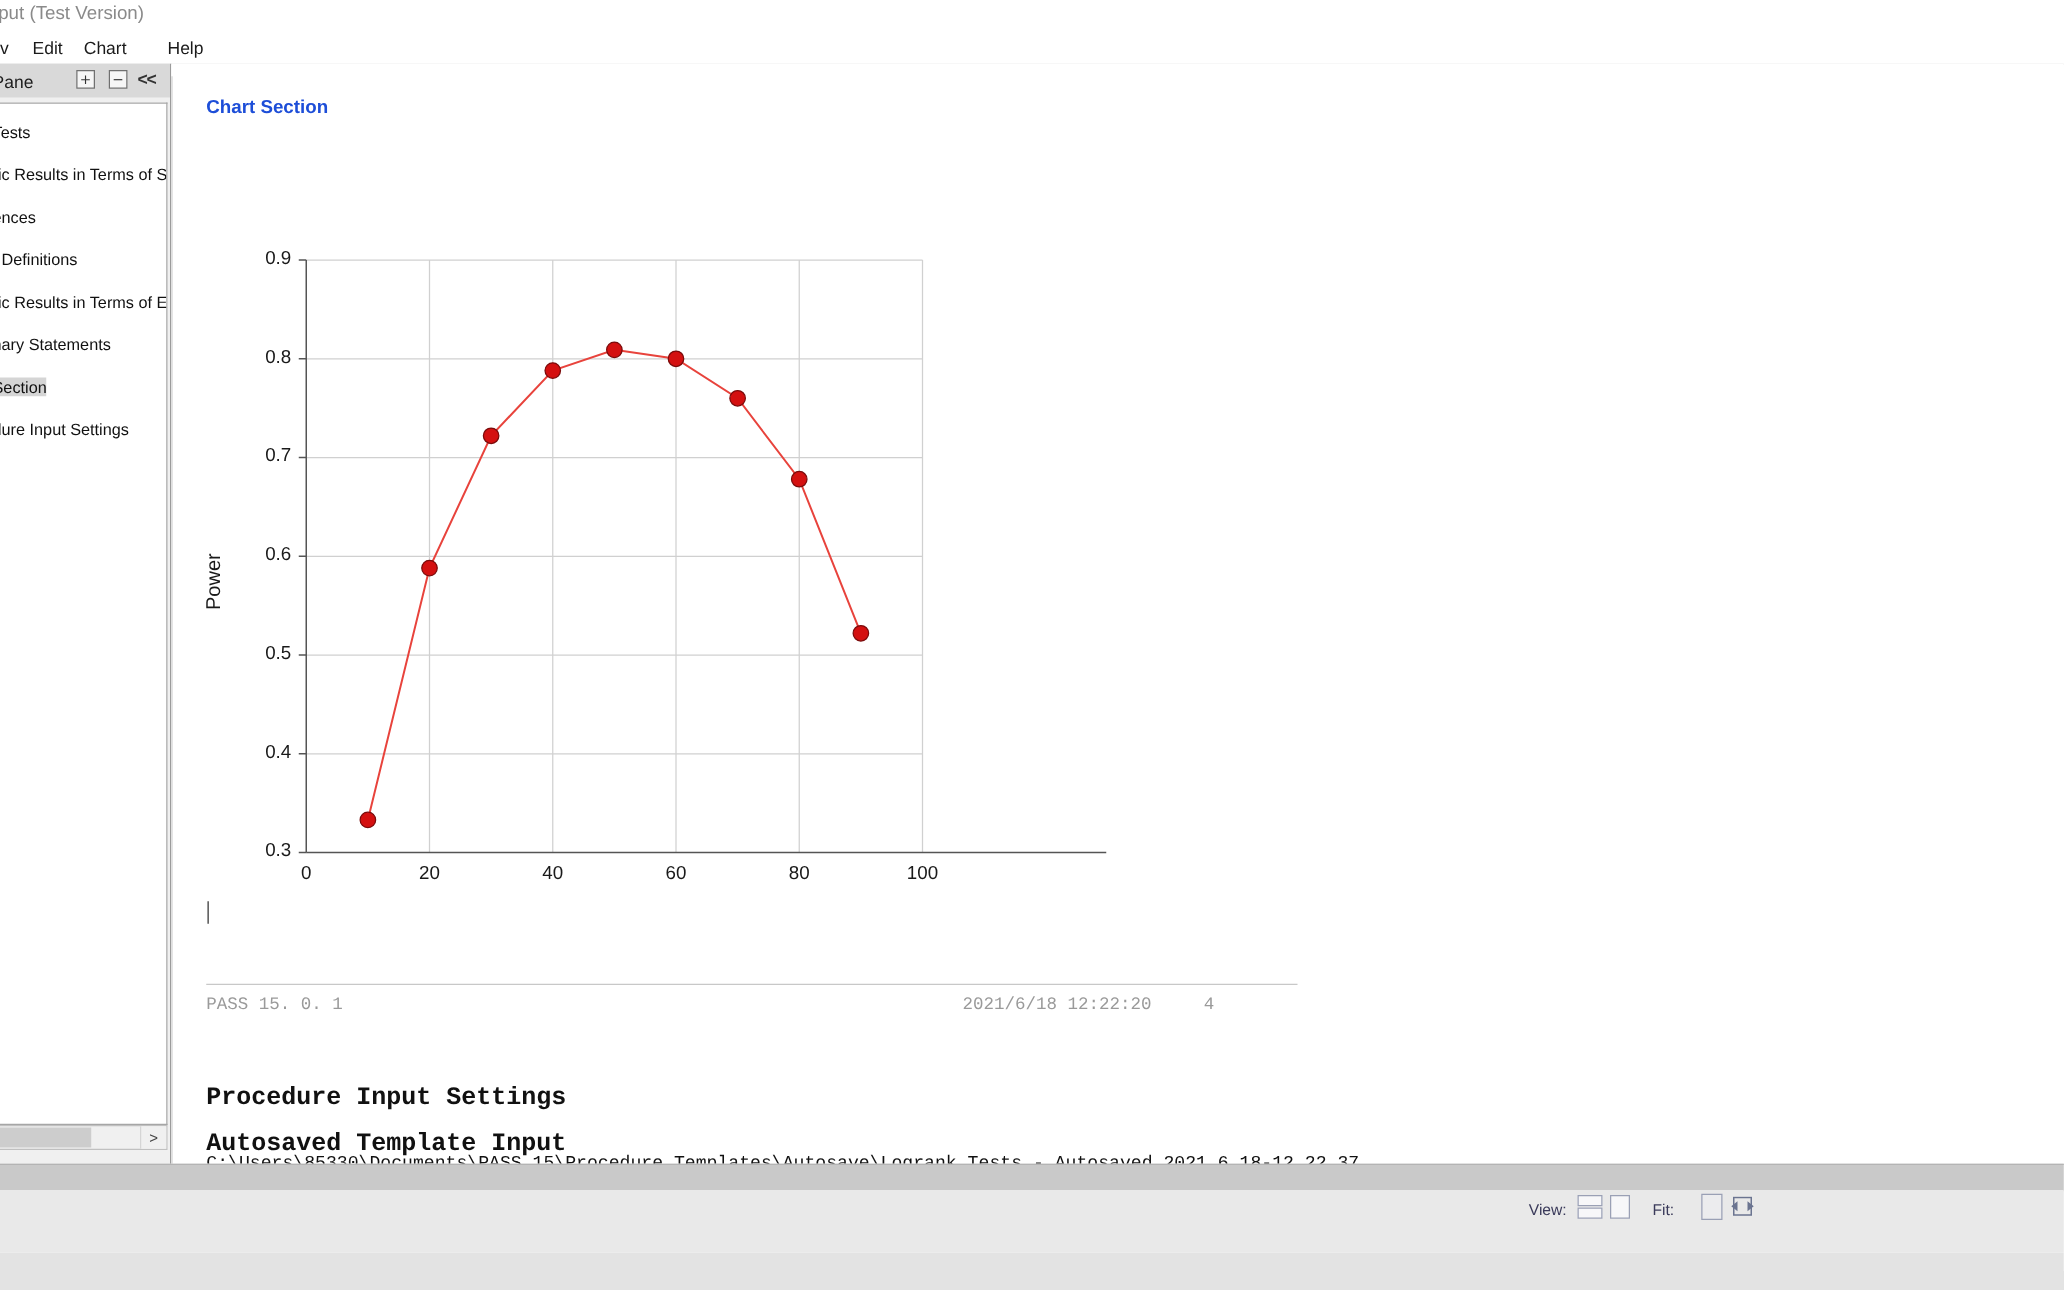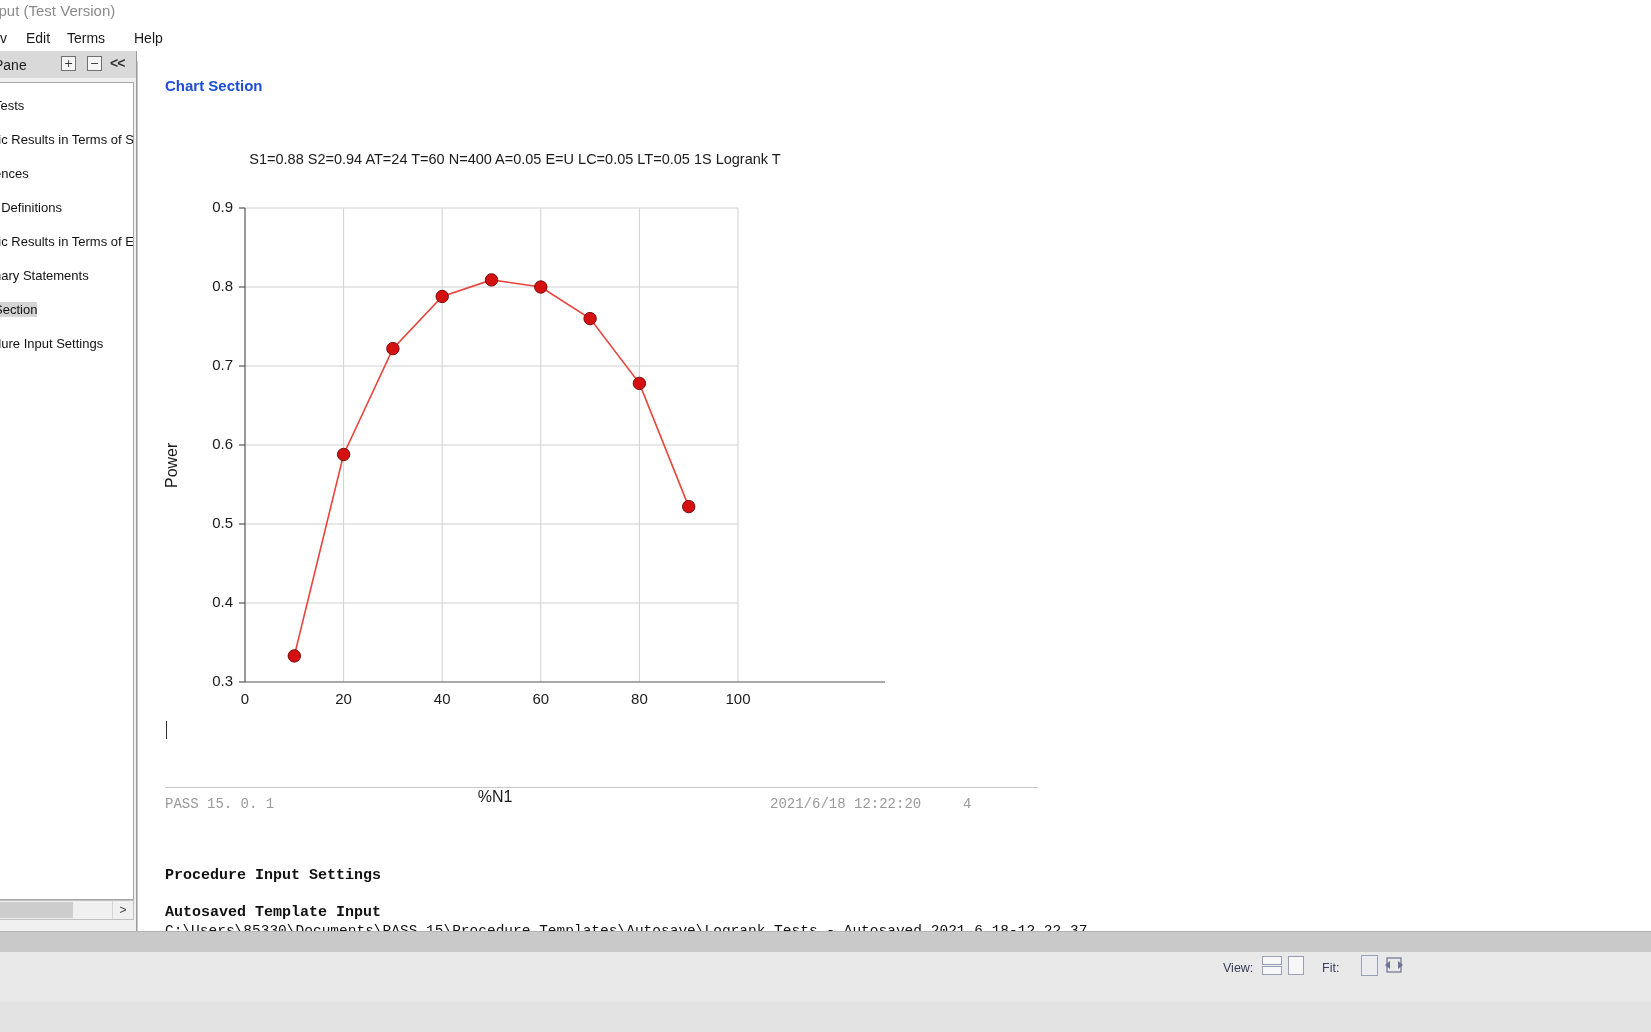--- a/index.html
+++ b/index.html
@@ -143,21 +143,21 @@
     position:absolute;left:632px;top:735px;font-size:14px;color:#9a9a9a;
   }
   .foot-page{
     position:absolute;left:825px;top:735px;font-size:14px;color:#9a9a9a;
   }
   .doc-h-center{
     position:absolute;left:27px;top:769px;width:873px;text-align:center;
     font-size:15px;font-weight:bold;color:#111;
   }
   .doc-h{
-    position:absolute;left:27px;font-size:15px;font-weight:bold;color:#111;
+    position:absolute;left:27px;font-size:20px;font-weight:bold;color:#111;
   }
   .doc-p{
     position:absolute;left:27px;font-size:14.5px;color:#111;white-space:nowrap;
   }
 
   
   .statusbar{
     position:absolute;left:0;top:931px;width:1651px;height:21px;
     background:#c9c9c9;border-top:1px solid #b4b4b4;
   }
@@ -181,21 +181,21 @@
 
 <div class="app">
 
   <div class="titlebar">
     <div class="title">utput (Test Version)</div>
   </div>
 
   <div class="menubar">
     <div class="mi" style="left:-6px">v</div>
     <div class="mi" style="left:20px">Edit</div>
-    <div class="mi" style="left:61px">Terms</div>
+    <div class="mi" style="left:61px">Chart</div>
     <div class="mi" style="left:128px">Help</div>
   </div>
 
   <div class="leftpane">
     <div class="pane-header">
       <div class="pane-title">Pane</div>
       <div class="pane-btn plus">+</div>
       <div class="pane-btn minus">−</div>
       <div class="pane-collapse">&lt;&lt;</div>
     </div>
@@ -214,21 +214,20 @@
       <div class="right-arrow">&gt;</div>
     </div>
   </div>
 
   <div class="docarea">
     <div class="page">
 
       <div class="chart-section-hd">Chart Section</div>
 
       <div class="chart">
-        <div class="chart-subtitle">S1=0.88  S2=0.94  AT=24  T=60  N=400  A=0.05  E=U  LC=0.05  LT=0.05  1S  Logrank  T</div>
 
         <div class="plot-wrap">
           <div class="ylabel">Power</div>
           <svg id="plot-svg" width="720" height="600">
               <line x1="178.60000000000002" y1="30" x2="178.60000000000002" y2="504" stroke="#d0d0d0" stroke-width="1"></line>
               <line x1="277.20000000000005" y1="30" x2="277.20000000000005" y2="504" stroke="#d0d0d0" stroke-width="1"></line>
               <line x1="375.8" y1="30" x2="375.8" y2="504" stroke="#d0d0d0" stroke-width="1"></line>
               <line x1="474.40000000000003" y1="30" x2="474.40000000000003" y2="504" stroke="#d0d0d0" stroke-width="1"></line>
               <line x1="573" y1="30" x2="573" y2="504" stroke="#d0d0d0" stroke-width="1"></line>
               <line x1="80" y1="425" x2="573" y2="425" stroke="#d0d0d0" stroke-width="1"></line>
@@ -250,21 +249,20 @@
               <circle cx="129.3" cy="477.92999999999995" r="6.2" fill="#d41010" stroke="#7a0b0b" stroke-width="1"></circle>
               <circle cx="178.60000000000002" cy="276.4800000000001" r="6.2" fill="#d41010" stroke="#7a0b0b" stroke-width="1"></circle>
               <circle cx="227.9" cy="170.62000000000006" r="6.2" fill="#d41010" stroke="#7a0b0b" stroke-width="1"></circle>
               <circle cx="277.20000000000005" cy="118.48000000000002" r="6.2" fill="#d41010" stroke="#7a0b0b" stroke-width="1"></circle>
               <circle cx="326.5" cy="101.88999999999999" r="6.2" fill="#d41010" stroke="#7a0b0b" stroke-width="1"></circle>
               <circle cx="375.8" cy="109.00000000000006" r="6.2" fill="#d41010" stroke="#7a0b0b" stroke-width="1"></circle>
               <circle cx="425.09999999999997" cy="140.60000000000002" r="6.2" fill="#d41010" stroke="#7a0b0b" stroke-width="1"></circle>
               <circle cx="474.40000000000003" cy="205.38" r="6.2" fill="#d41010" stroke="#7a0b0b" stroke-width="1"></circle>
               <circle cx="523.7" cy="328.62" r="6.2" fill="#d41010" stroke="#7a0b0b" stroke-width="1"></circle>
             </svg>
-          <div class="xlabel">%N1</div>
         <div class="ytick" style="left: 22px; top: 494px;">0.3</div><div class="ytick" style="left: 22px; top: 415px;">0.4</div><div class="ytick" style="left: 22px; top: 336px;">0.5</div><div class="ytick" style="left: 22px; top: 257px;">0.6</div><div class="ytick" style="left: 22px; top: 178px;">0.7</div><div class="ytick" style="left: 22px; top: 99px;">0.8</div><div class="ytick" style="left: 22px; top: 20px;">0.9</div><div class="xtick" style="left: 60px; top: 512px;">0</div><div class="xtick" style="left: 158.6px; top: 512px;">20</div><div class="xtick" style="left: 257.2px; top: 512px;">40</div><div class="xtick" style="left: 355.8px; top: 512px;">60</div><div class="xtick" style="left: 454.4px; top: 512px;">80</div><div class="xtick" style="left: 553px; top: 512px;">100</div></div>
       </div>
 
       <div class="caret"></div>
 
       <div class="pagefoot-rule"></div>
       <div class="foot-left mono">PASS  15. 0. 1</div>
       <div class="foot-date mono">2021/6/18  12:22:20</div>
       <div class="foot-page mono">4</div>
 

